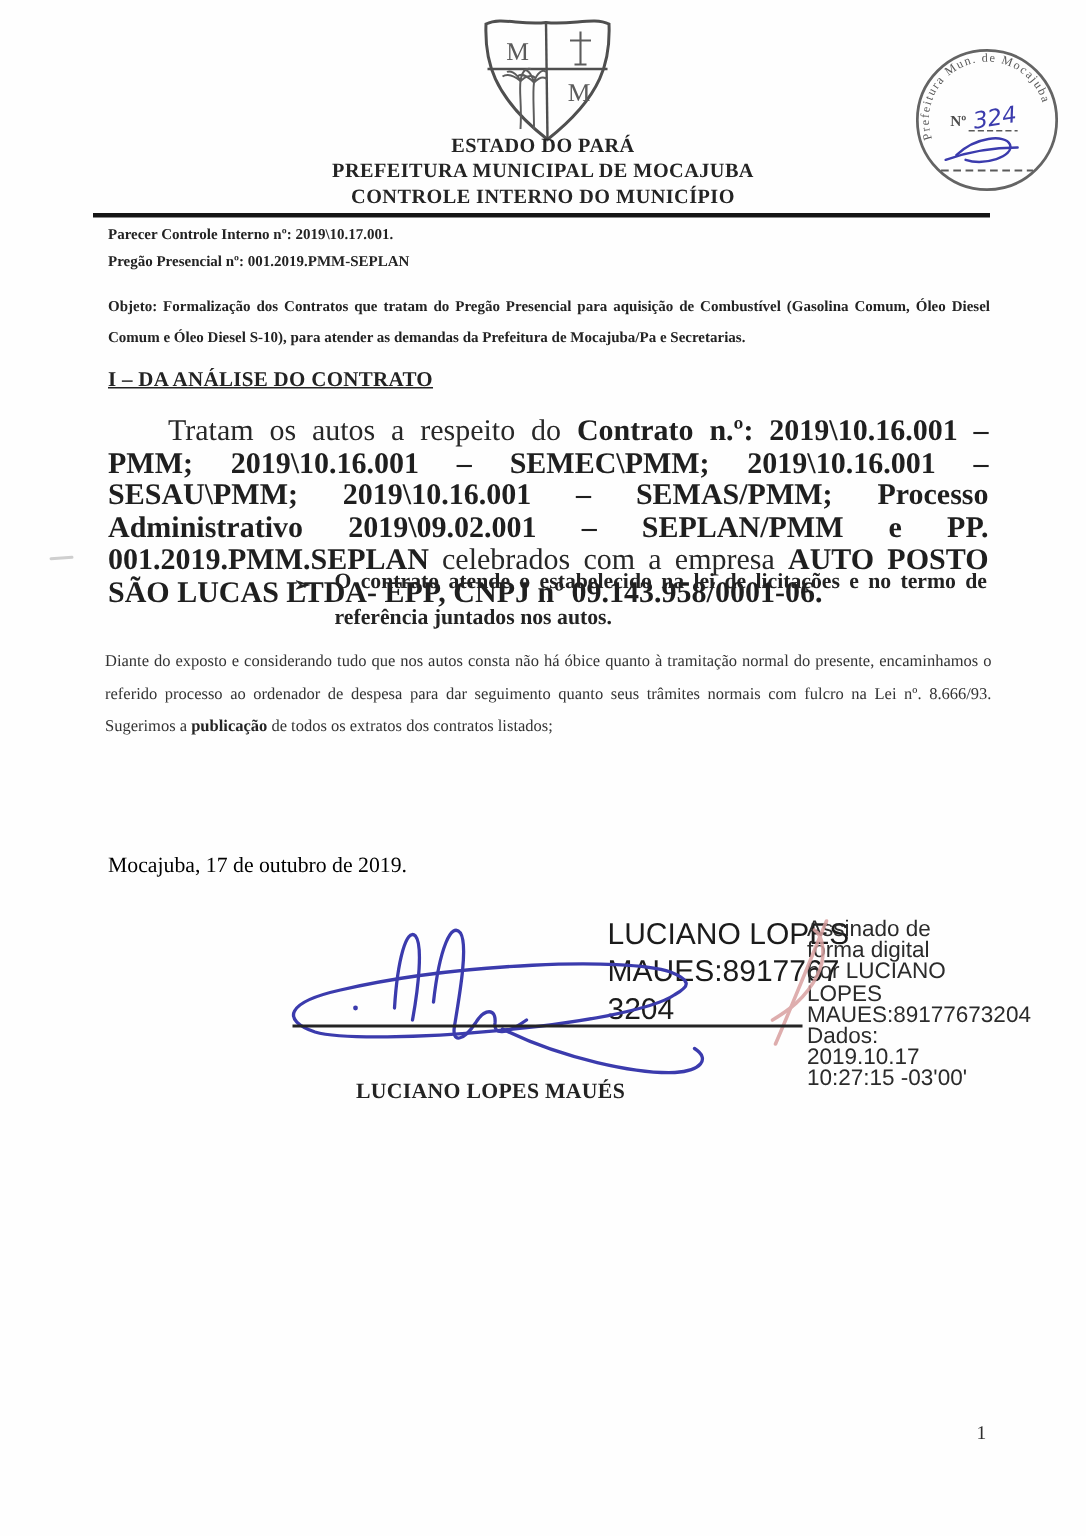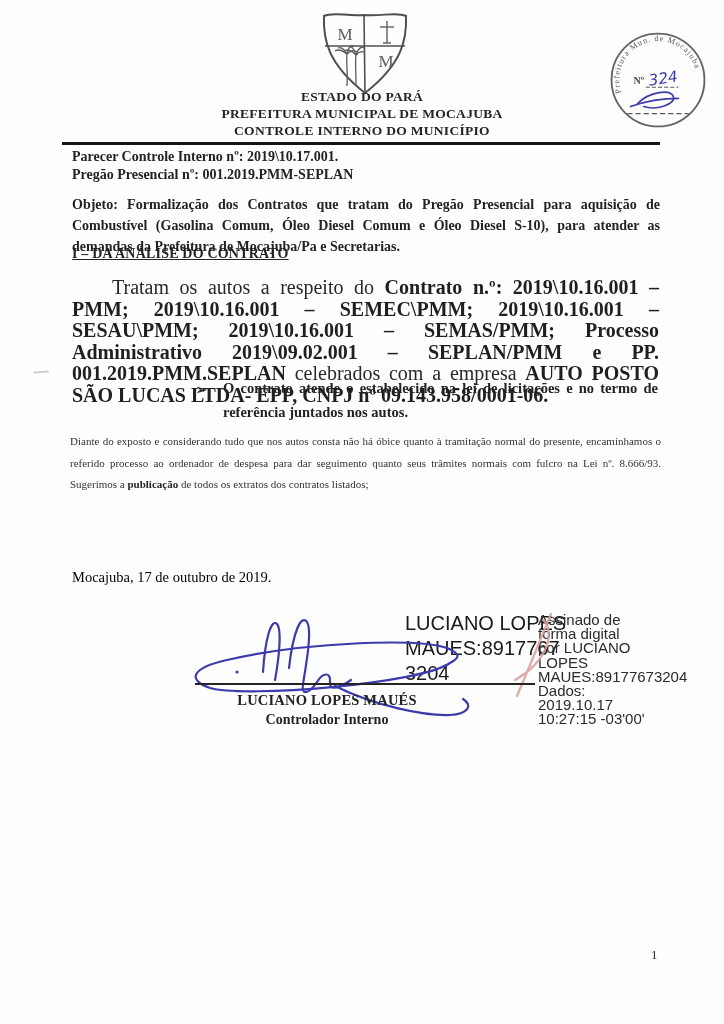--- a/index.html
+++ b/index.html
@@ -11,21 +11,21 @@
   }
   .abs { position:absolute; }
 
   .crest { left:317px; top:10px; width:96px; height:86px; }
   .header-text { left:0; right:0; top:88px; text-align:center; font-weight:bold;
     font-size:13.5px; line-height:17px; letter-spacing:.3px; color:#242424; }
   .stamp { left:609px; top:31px; width:98px; height:98px; }
 
   .rule { left:62px; top:142px; width:598px; height:3px; background:#151515; }
 
-  .ref { left:72px; top:148px; width:588px; font-weight:bold; font-size:14px; color:#232323; }
+  .ref { left:72px; top:148px; width:588px; font-weight:bold; font-size:10px; color:#232323; }
   .ref .l { line-height:18px; }
   .ref .objeto { line-height:21px; text-align:justify; margin-top:10px; }
 
   .section-title { left:72px; top:246px; font-weight:bold; font-size:14px;
     text-decoration:underline; letter-spacing:.2px; color:#232323; }
 
   .para1 { left:72px; top:277px; width:587px; font-size:20px; line-height:21.5px;
     text-align:justify; text-indent:40px; color:#282828; }
   .para1 b { color:#1f1f1f; }
 
@@ -43,21 +43,21 @@
   .sig-digital-big { left:405px; top:611px; width:140px;
     font-family:"Liberation Sans", sans-serif; font-size:20px; line-height:25px;
     color:#1b1b1b; white-space:nowrap; }
   .sig-digital-small { left:538px; top:613px; width:124px;
     font-family:Liberation Sans, sans-serif; font-size:15px; line-height:14.2px;
     color:#2b2b2b; }
   .sig-ink { left:185px; top:608px; width:350px; height:125px; }
   .sig-flourish { left:505px; top:608px; width:60px; height:96px; }
   .sig-line { left:195px; top:683px; width:340px; height:2px; background:#242424; }
   .sig-name-block { left:197px; top:690px; width:260px; text-align:center; color:#232323; }
-  .sig-name { font-weight:bold; font-size:14.5px; line-height:20px; letter-spacing:.2px; }
+  .sig-name { font-weight:bold; font-size:14.5px; line-height:20px; letter-spacing:.2px;margin-top:28px; }
   .sig-title { font-weight:bold; font-size:14px; line-height:19px; }
 
   .margin-artifact { left:33px; top:371px; width:16px; height:2px; background:#cfcfcf;
     border-radius:2px; transform:rotate(-4deg); }
   .page-number { left:651px; top:947px; font-size:13px; color:#2e2e2e; }
 </style>
 </head>
 <body>
 
 <div class="page">
@@ -157,20 +157,19 @@
       <path d="M78,64 C80,32 86,10 92,16 C97,22 94,50 90,72"></path>
       <path d="M104,60 C108,24 116,6 122,14 C127,22 122,52 118,76 C116,88 124,86 132,74 C138,64 146,64 145,74 C144,82 152,82 166,72"></path>
       <path d="M150,78 C190,98 240,108 265,107 C282,106 289,98 278,91"></path>
       <circle cx="52" cy="64" r="1.6" fill="#3b3bad" stroke="none"></circle>
     </g>
   </svg>
 
   <div class="abs sig-line"></div>
   <div class="abs sig-name-block">
     <div class="sig-name">LUCIANO LOPES MAUÉS</div>
-    <div class="sig-title">Controlador Interno</div>
   </div>
 
   <div class="abs margin-artifact"></div>
 
   <div class="abs page-number">1</div>
 
 </div>
 
 </body></html>

